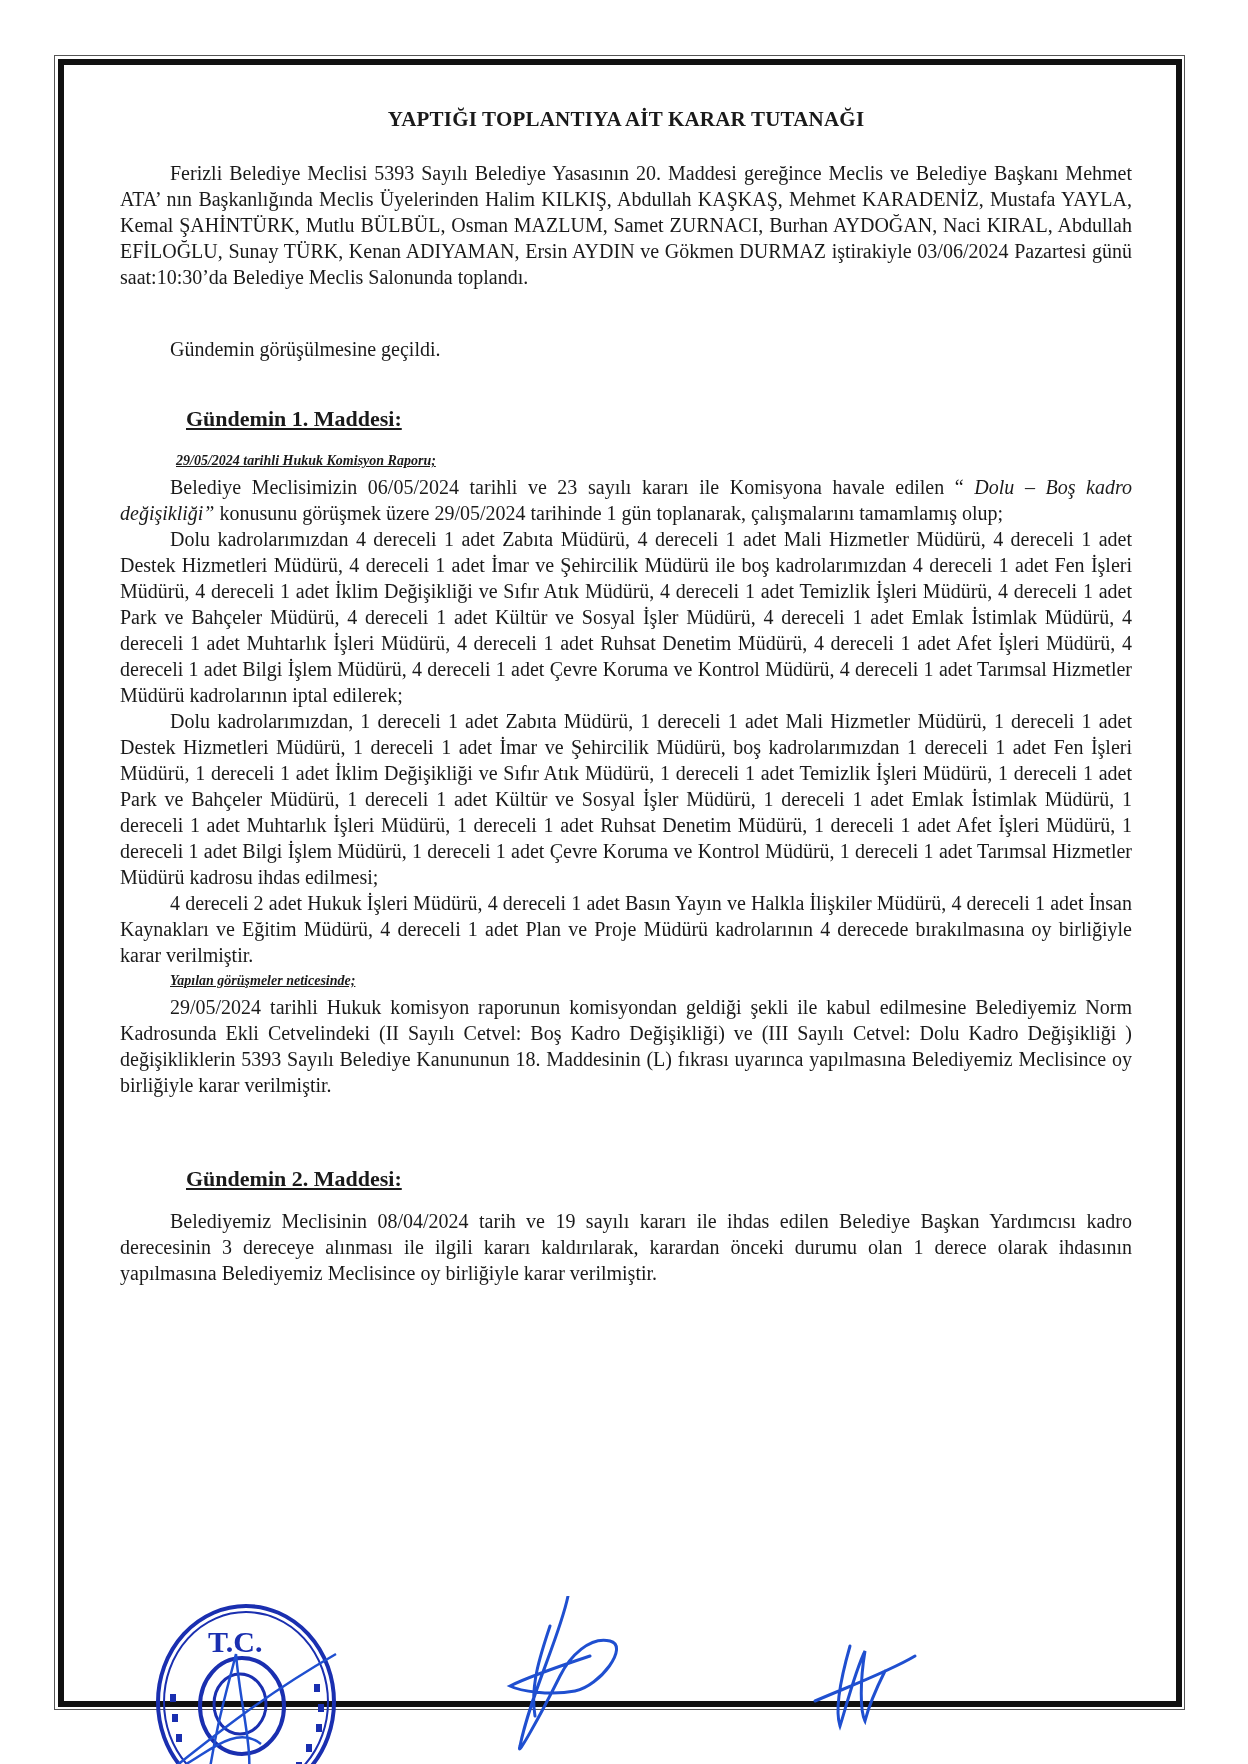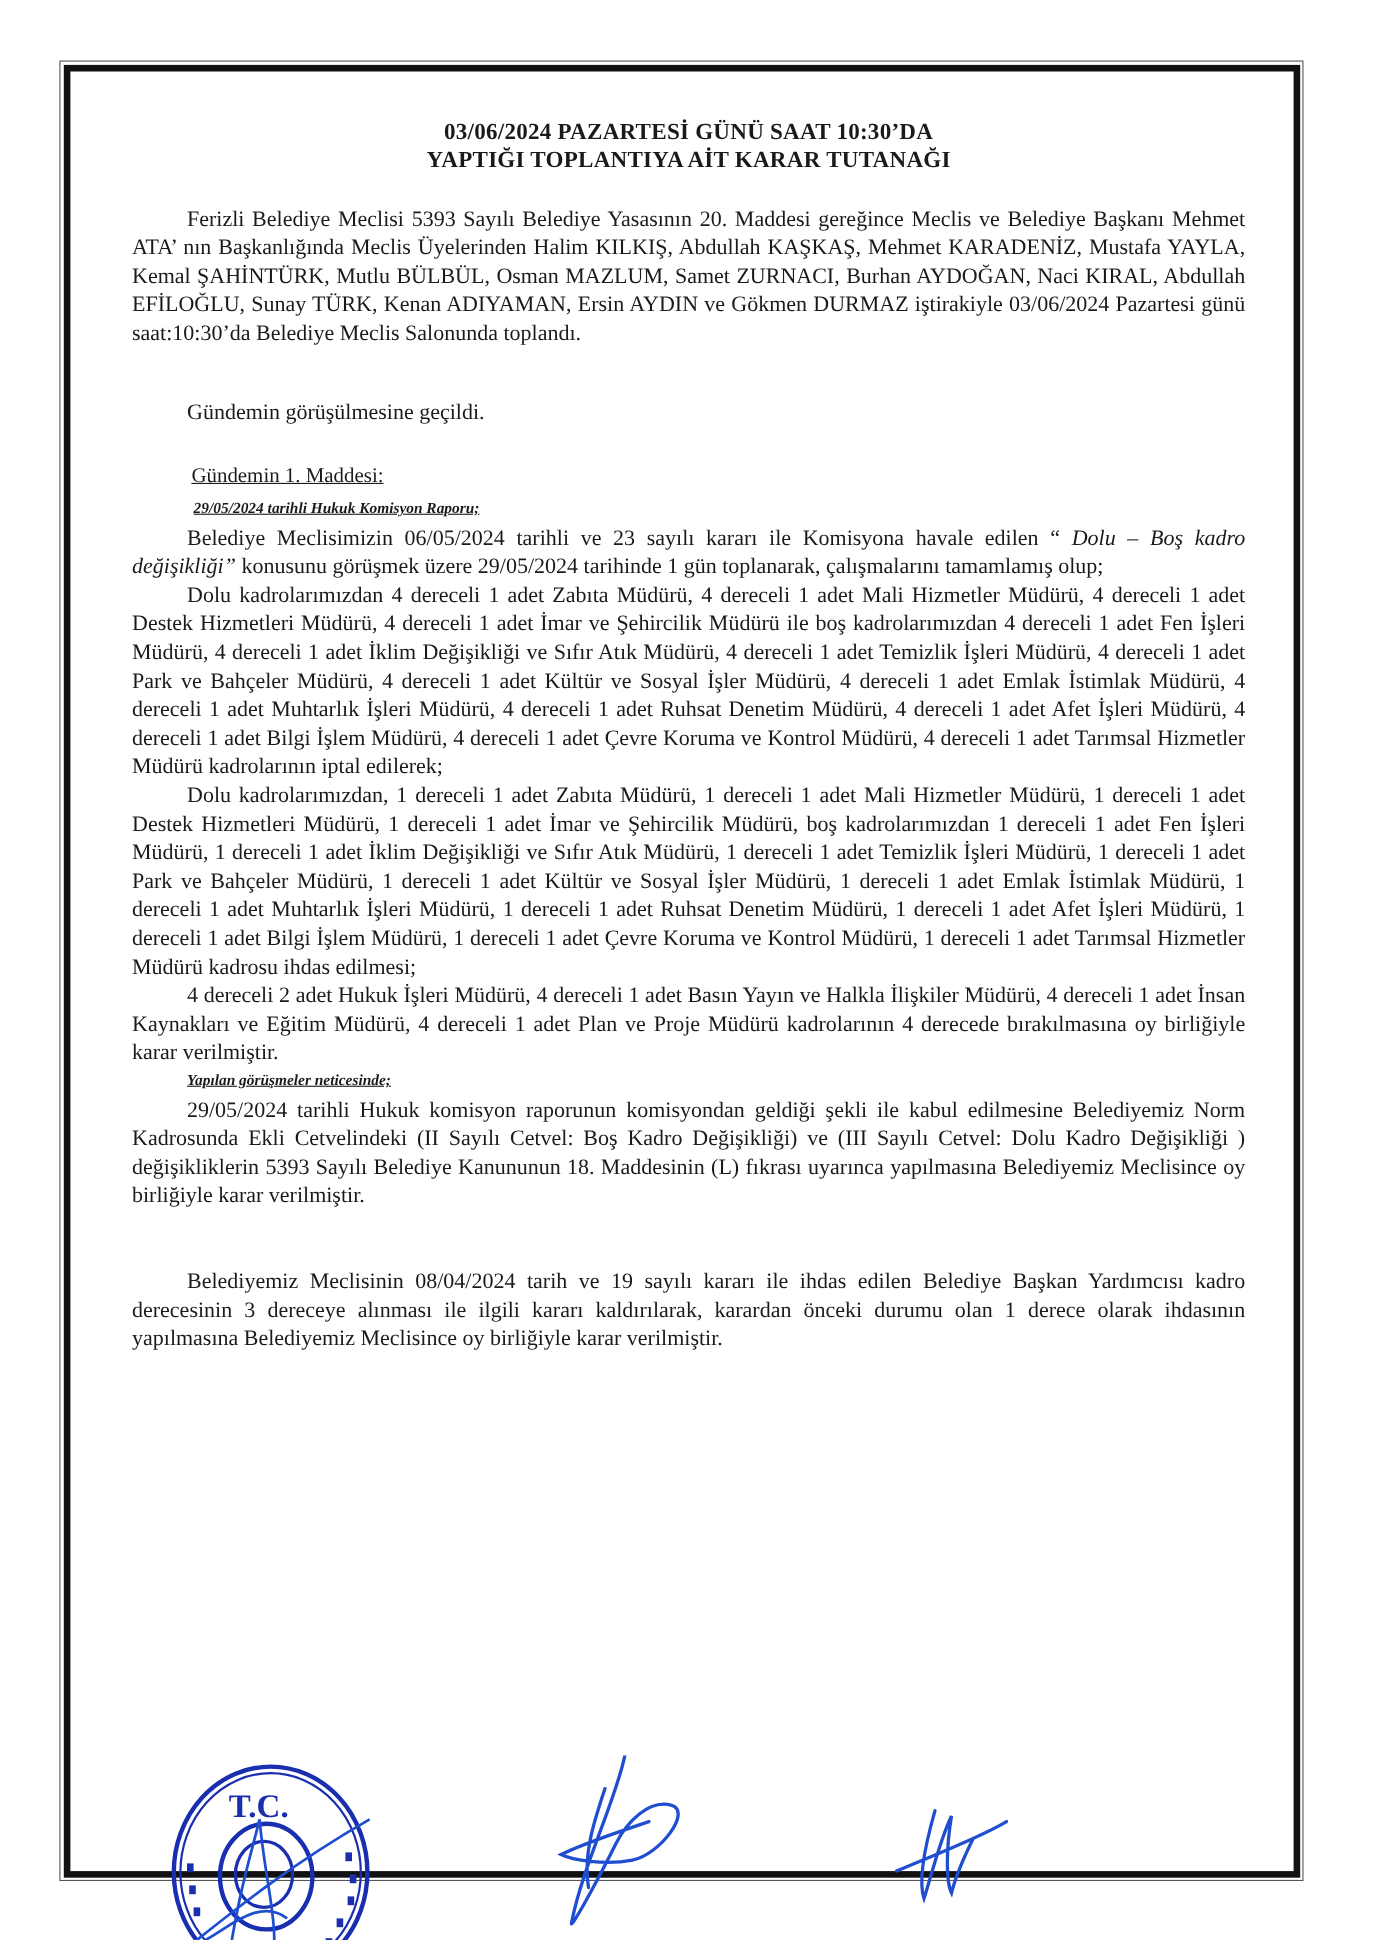--- a/index.html
+++ b/index.html
@@ -21,22 +21,22 @@
     font-size: 20px; line-height: 26px;
   }
   .title {
     text-align: center; font-weight: bold; font-size: 21px; line-height: 26px;
     letter-spacing: 0.2px; margin: 0 0 28px 0;
   }
   .title div { margin: 0; }
   p { margin: 0; text-align: justify; text-indent: 50px; }
   .greet { margin-top: 40px; text-indent: 50px; }
   .heading {
-    font-weight: normal; text-decoration: underline; margin: 4px; padding-left: 50px;
-    font-size: 19px;
+    font-weight: bold; text-decoration: underline; margin: 16px; padding-left: 50px;
+    font-size: 22px;
   }
   .subheading {
     font-weight: bold; font-style: italic; text-decoration: underline; padding-left: 56px;
     font-size: 14px;
   }
   .gap-a { height: 34px; }
   .gap-b { height: 52px; }
   em { font-style: italic; }
   .signatures {
     position: absolute; left: 120px; top: 1586px; width: 1012px; height: 210px;
@@ -46,40 +46,40 @@
   .sig2 { position: absolute; left: 690px; top: 55px; width: 110px; height: 95px; }
 </style>
 </head>
 <body>
 
 <div class="frame-outer"></div>
 <div class="frame-inner"></div>
 
 <div class="content">
   <div class="title">
-    <div>03/06/2024 PAZARTESİ GÜNÜ SAAT 10:30’DA</div>
     <div>YAPTIĞI TOPLANTIYA AİT KARAR TUTANAĞI</div>
   </div>
 
   <p>Ferizli Belediye Meclisi 5393 Sayılı Belediye Yasasının 20. Maddesi gereğince Meclis ve Belediye Başkanı Mehmet ATA’ nın Başkanlığında Meclis Üyelerinden Halim KILKIŞ, Abdullah KAŞKAŞ, Mehmet KARADENİZ, Mustafa YAYLA, Kemal ŞAHİNTÜRK, Mutlu BÜLBÜL, Osman MAZLUM, Samet ZURNACI, Burhan AYDOĞAN, Naci KIRAL, Abdullah EFİLOĞLU, Sunay TÜRK, Kenan ADIYAMAN, Ersin AYDIN ve Gökmen DURMAZ iştirakiyle 03/06/2024 Pazartesi günü saat:10:30’da Belediye Meclis Salonunda toplandı.</p>
 
   <div class="gap-a"></div>
   <p class="greet" style="margin-top:12px;">Gündemin görüşülmesine geçildi.</p>
 
   <div style="height:28px;"></div>
   <div class="heading">Gündemin 1. Maddesi:</div>
   <div class="subheading">29/05/2024 tarihli Hukuk Komisyon Raporu;</div>
   <p><span>Belediye Meclisimizin 06/05/2024 tarihli ve 23 sayılı kararı ile Komisyona havale edilen “ </span><em>Dolu – Boş kadro değişikliği”</em><span> konusunu görüşmek üzere 29/05/2024 tarihinde 1 gün toplanarak, çalışmalarını tamamlamış olup;</span></p>
   <p>Dolu kadrolarımızdan 4 dereceli 1 adet Zabıta Müdürü, 4 dereceli 1 adet Mali Hizmetler Müdürü, 4 dereceli 1 adet Destek Hizmetleri Müdürü, 4 dereceli 1 adet İmar ve Şehircilik Müdürü ile boş kadrolarımızdan 4 dereceli 1 adet Fen İşleri Müdürü, 4 dereceli 1 adet İklim Değişikliği ve Sıfır Atık Müdürü, 4 dereceli 1 adet Temizlik İşleri Müdürü, 4 dereceli 1 adet Park ve Bahçeler Müdürü, 4 dereceli 1 adet Kültür ve Sosyal İşler Müdürü, 4 dereceli 1 adet Emlak İstimlak Müdürü, 4 dereceli 1 adet Muhtarlık İşleri Müdürü, 4 dereceli 1 adet Ruhsat Denetim Müdürü, 4 dereceli 1 adet Afet İşleri Müdürü, 4 dereceli 1 adet Bilgi İşlem Müdürü, 4 dereceli 1 adet Çevre Koruma ve Kontrol Müdürü, 4 dereceli 1 adet Tarımsal Hizmetler Müdürü kadrolarının iptal edilerek;</p>
   <p>Dolu kadrolarımızdan, 1 dereceli 1 adet Zabıta Müdürü, 1 dereceli 1 adet Mali Hizmetler Müdürü, 1 dereceli 1 adet Destek Hizmetleri Müdürü, 1 dereceli 1 adet İmar ve Şehircilik Müdürü, boş kadrolarımızdan 1 dereceli 1 adet Fen İşleri Müdürü, 1 dereceli 1 adet İklim Değişikliği ve Sıfır Atık Müdürü, 1 dereceli 1 adet Temizlik İşleri Müdürü, 1 dereceli 1 adet Park ve Bahçeler Müdürü, 1 dereceli 1 adet Kültür ve Sosyal İşler Müdürü, 1 dereceli 1 adet Emlak İstimlak Müdürü, 1 dereceli 1 adet Muhtarlık İşleri Müdürü, 1 dereceli 1 adet Ruhsat Denetim Müdürü, 1 dereceli 1 adet Afet İşleri Müdürü, 1 dereceli 1 adet Bilgi İşlem Müdürü, 1 dereceli 1 adet Çevre Koruma ve Kontrol Müdürü, 1 dereceli 1 adet Tarımsal Hizmetler Müdürü kadrosu ihdas edilmesi;</p>
   <p>4 dereceli 2 adet Hukuk İşleri Müdürü, 4 dereceli 1 adet Basın Yayın ve Halkla İlişkiler Müdürü, 4 dereceli 1 adet İnsan Kaynakları ve Eğitim Müdürü, 4 dereceli 1 adet Plan ve Proje Müdürü kadrolarının 4 derecede bırakılmasına oy birliğiyle karar verilmiştir.</p>
   <div class="subheading" style="padding-left:50px;">Yapılan görüşmeler neticesinde;</div>
   <p>29/05/2024 tarihli Hukuk komisyon raporunun komisyondan geldiği şekli ile kabul edilmesine Belediyemiz Norm Kadrosunda Ekli Cetvelindeki  (II Sayılı Cetvel: Boş Kadro Değişikliği) ve (III Sayılı Cetvel: Dolu Kadro Değişikliği ) değişikliklerin 5393 Sayılı Belediye Kanununun 18. Maddesinin (L) fıkrası uyarınca yapılmasına Belediyemiz Meclisince oy birliğiyle karar verilmiştir.</p>
 
   <div class="gap-b"></div>
+  <div class="heading">Gündemin 2. Maddesi:</div>
   <p>Belediyemiz Meclisinin 08/04/2024 tarih ve 19 sayılı kararı ile ihdas edilen Belediye Başkan Yardımcısı kadro derecesinin 3 dereceye alınması ile ilgili kararı kaldırılarak, karardan önceki durumu olan 1 derece olarak ihdasının yapılmasına Belediyemiz Meclisince oy birliğiyle karar verilmiştir.</p>
 </div>
 
 <div class="signatures">
   <svg class="seal" viewBox="0 0 200 210">
     <g fill="none" stroke="#1a2fb0" stroke-width="4">
       <ellipse cx="100" cy="108" rx="88" ry="96"></ellipse>
       <ellipse cx="100" cy="108" rx="82" ry="90" stroke-width="2"></ellipse>
       <ellipse cx="96" cy="112" rx="42" ry="48"></ellipse>
       <ellipse cx="94" cy="110" rx="26" ry="30" stroke-width="3"></ellipse>

